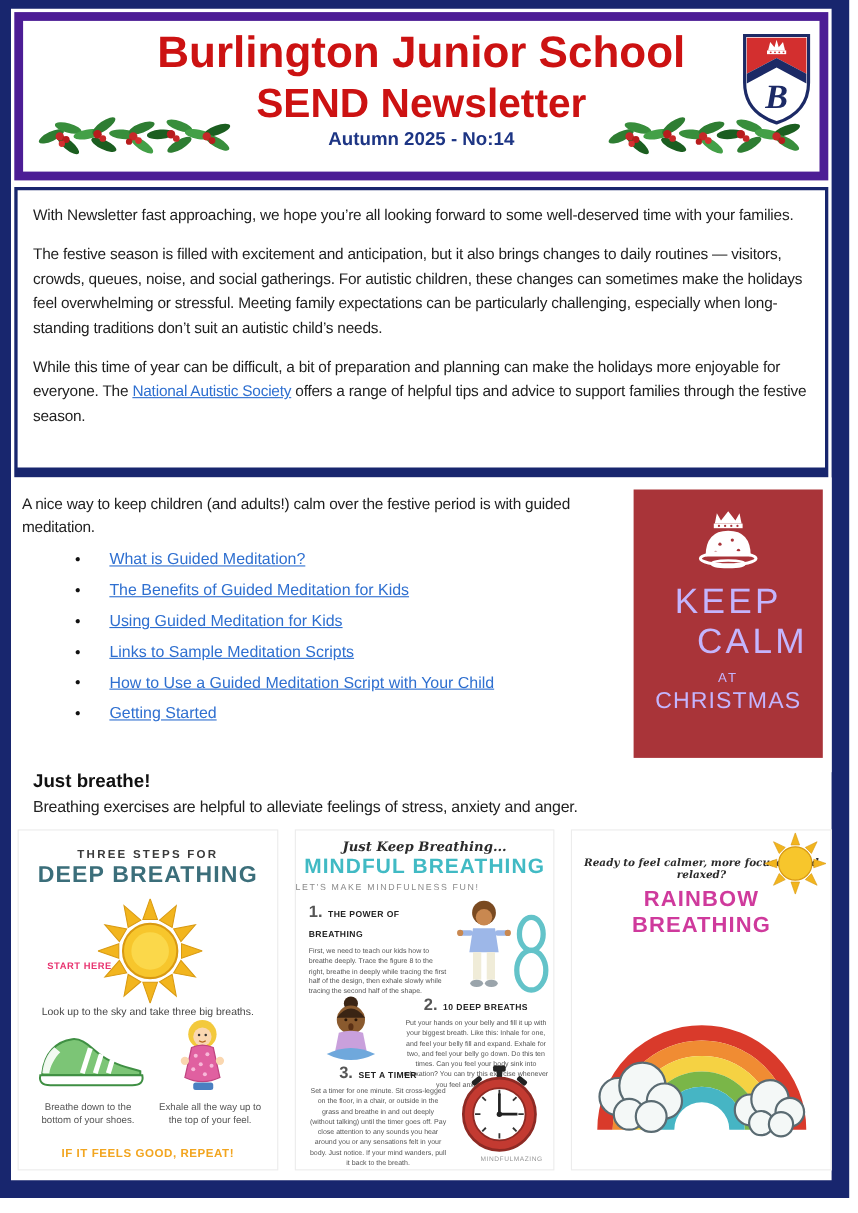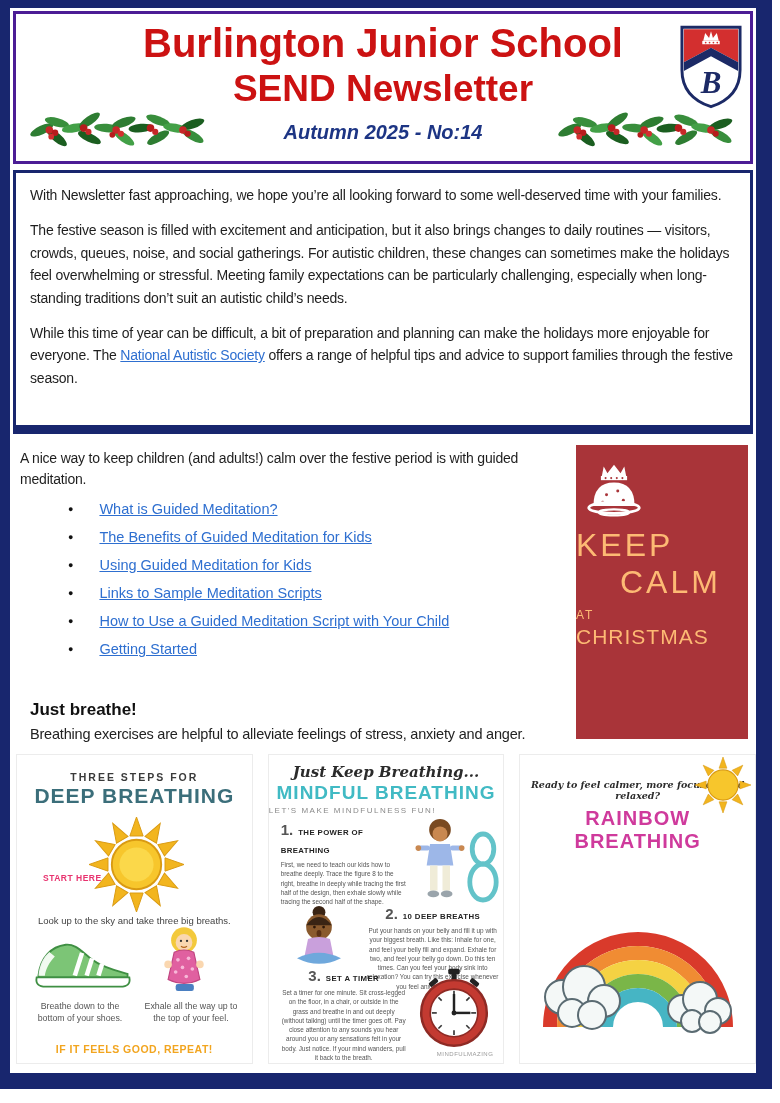--- a/index.html
+++ b/index.html
@@ -8,47 +8,47 @@
   .page { position:relative; width:780px; height:1103px; background:#fff; overflow:hidden; }
 
   
   .frame { position:absolute; left:0; top:0; width:772px; height:1089px;
            border-style:solid; border-color:#18266e;
            border-width:8px 16px 16px 10px; background:#fff; }
   .content { position:relative; width:100%; height:100%; }
 
   
   .header-box { position:absolute; left:3px; top:3px; width:740px; height:153px;
-                border:3px solid #4c1d95; background:#fff; }
+                border:8px solid #4c1d95; background:#fff; }
   .title1 { margin-top:7px; text-align:center; color:#cc1212; font-weight:bold;
             font-size:40px; letter-spacing:0px; }
   .title2 { text-align:center; color:#cc1212; font-weight:bold; font-size:37px; margin-top:2px; }
   .crest { position:absolute; right:8px; top:11px; }
   .banner { position:absolute; left:0; bottom:6px; width:100%; display:flex;
             align-items:center; justify-content:space-between; padding:0 12px; }
-  .issue { color:#1d3584; font-weight:bold; font-size:20px;font-style:italic; }
+  .issue { color:#1d3584; font-weight:bold; font-size:17px; }
 
   
   .body-box { position:absolute; left:3px; top:162px; width:740px; height:264px;
               border:3px solid #18266e; border-bottom:9px solid #18266e; background:#fff;
               padding:11px 14px; color:#1e1e1e; font-size:14px; letter-spacing:-0.2px;
               line-height:1.6; }
   .body-box p { margin-bottom:13px; }
   a.link { color:#2e6fd0; text-decoration:underline; cursor:pointer; }
 
   
   .section2 { position:absolute; left:0; top:426px; width:746px; height:268px; background:#fff; }
   .med-intro { position:absolute; left:10px; top:14px; width:505px; font-size:14px;
                letter-spacing:-0.2px; line-height:1.5; color:#1e1e1e; }
   .med-links { position:absolute; left:58px; top:67px; list-style:none; }
   .med-links li { margin-bottom:12px; font-size:14.5px; }
   .med-links li::before { content:"●"; color:#111; font-size:9px; vertical-align:2px;
                           margin-right:26px; }
-  .keepcalm { position:absolute; right:8px; top:11px; width:172px; height:294px;
-              background:#a93439; color:#fdba74; }
+  .keepcalm { position:absolute; right:8px; top:11px; width:172px; height:244px;
+              background:#a93439; color:#c4b5fd; text-align:center; }
   .kc-l1 { font-size:32px; letter-spacing:3px; margin-top:4px; }
   .kc-l2 { font-size:32px; letter-spacing:3px;padding-left:44px; }
   .kc-l3 { font-size:12px; letter-spacing:2px; margin-top:7px; }
   .kc-l4 { font-size:21px; letter-spacing:1px; margin-top:3px; }
 
   
   .section3 { position:absolute; left:0; top:692px; width:746px; }
   .jb-head { margin-left:20px; font-size:17px; font-weight:bold; color:#111; }
   .jb-sub  { margin-left:20px; margin-top:6px; font-size:14.5px; color:#222; letter-spacing:-0.2px; }
   .posters { display:flex; gap:15px; margin:12px 0 0 6px; }
@@ -68,21 +68,21 @@
   .p1-shoe { position:absolute; left:16px; top:178px; }
   .p1-kid  { position:absolute; left:138px; top:170px; }
   .p1-cap2 { position:absolute; left:12px; top:246px; width:102px; text-align:center;
              font-size:8.8px; color:#555; line-height:1.35; }
   .p1-cap3 { position:absolute; left:122px; top:246px; width:104px; text-align:center;
              font-size:8.8px; color:#555; line-height:1.35; }
   .p1-foot { position:absolute; left:0; top:288px; width:100%; text-align:center;
              font-size:10.5px; font-weight:bold; color:#f2a51f; letter-spacing:0.5px; }
 
   
-  .p2-kicker { text-align:center; margin-top:8px; font-size:15px; color:#2b2b2b;
+  .p2-kicker { text-align:center; margin-top:8px; font-size:12px; color:#2b2b2b;
                font-family:"DejaVu Serif", serif; font-style:italic; font-weight:bold; }
   .p2-title { text-align:center; font-size:19px; font-weight:900; color:#41bac4;
               letter-spacing:1px; margin-top:1px; }
   .p2-sub { text-align:left; font-size:8px; color:#8a8a8a; letter-spacing:1.5px; margin-top:2px; }
   .p2-stepnum { font-size:15px; color:#555; font-weight:bold; margin-right:5px; }
   .p2-steplabel { font-size:7.8px; font-weight:bold; color:#222; letter-spacing:0.4px; }
   .p2-text { font-size:6.4px; color:#555; line-height:1.45; margin-top:3px; }
   .p2-s1 { position:absolute; left:12px; top:66px; width:128px; }
   .p2-kid1 { position:absolute; left:146px; top:62px; }
   .p2-fig8 { position:absolute; left:196px; top:76px; }

